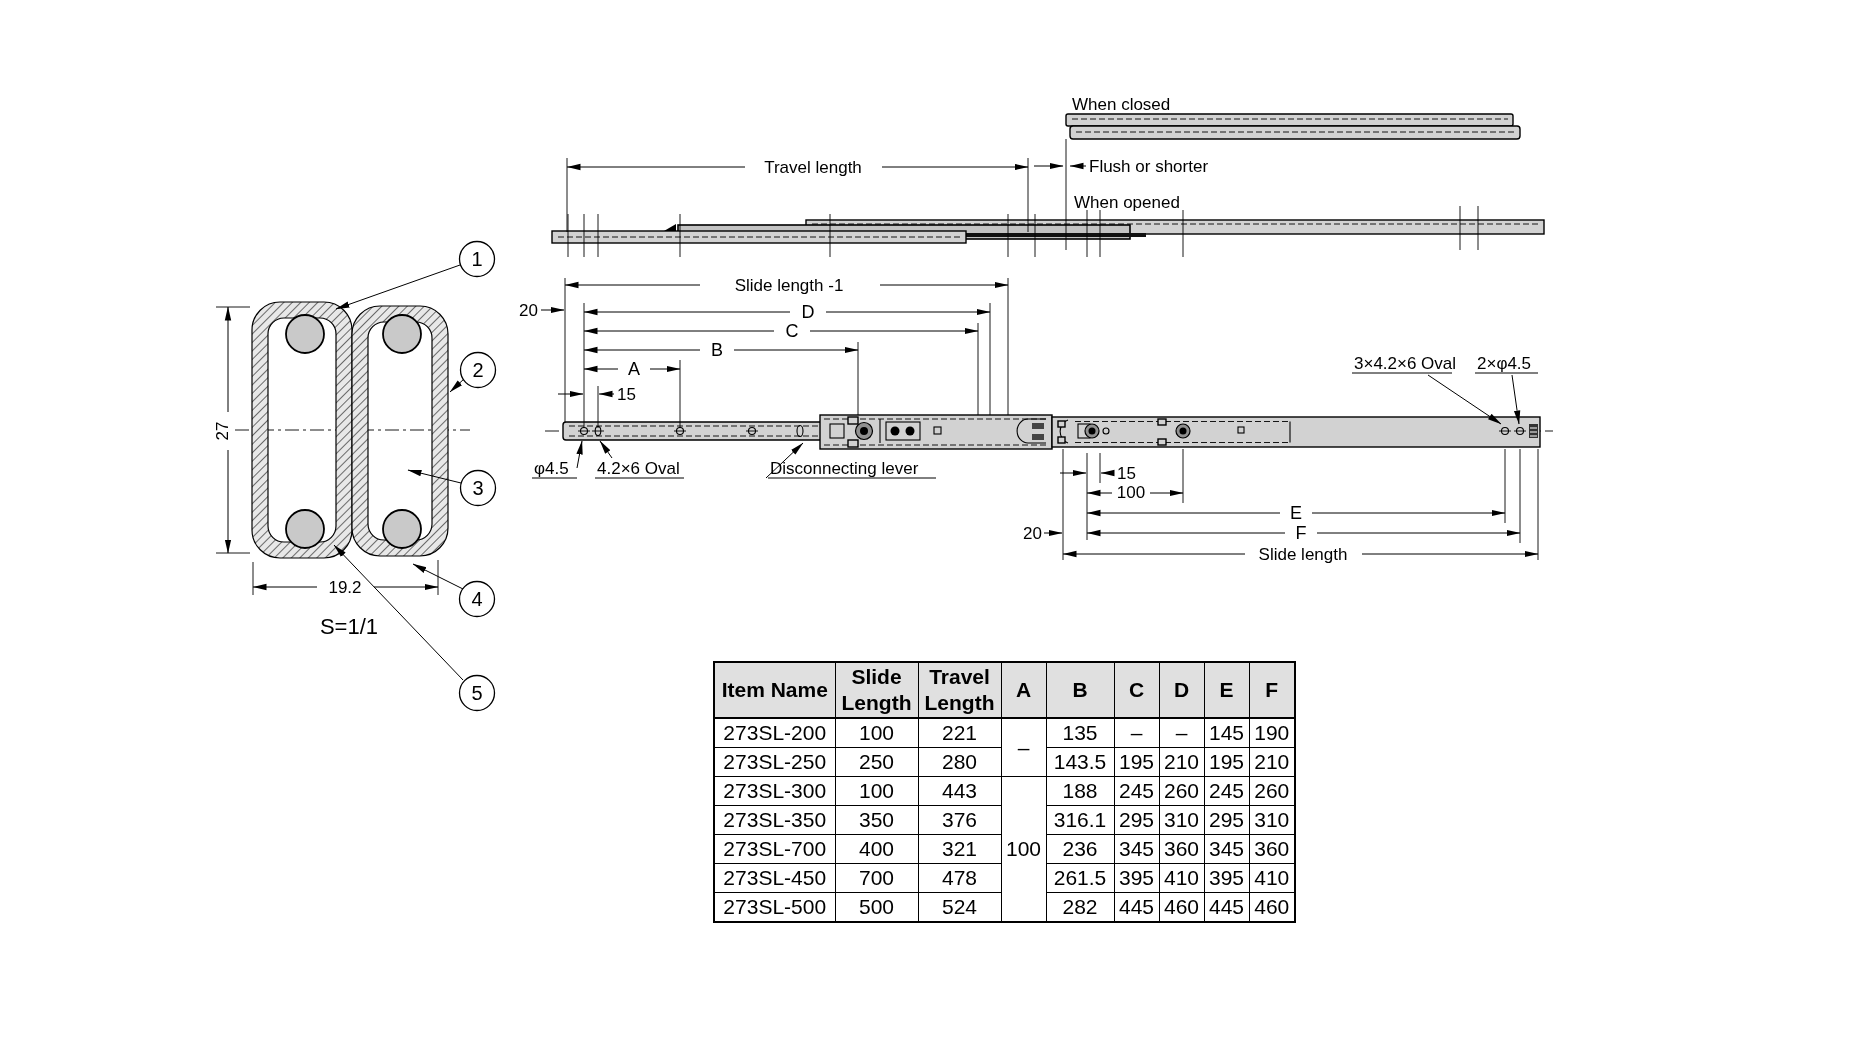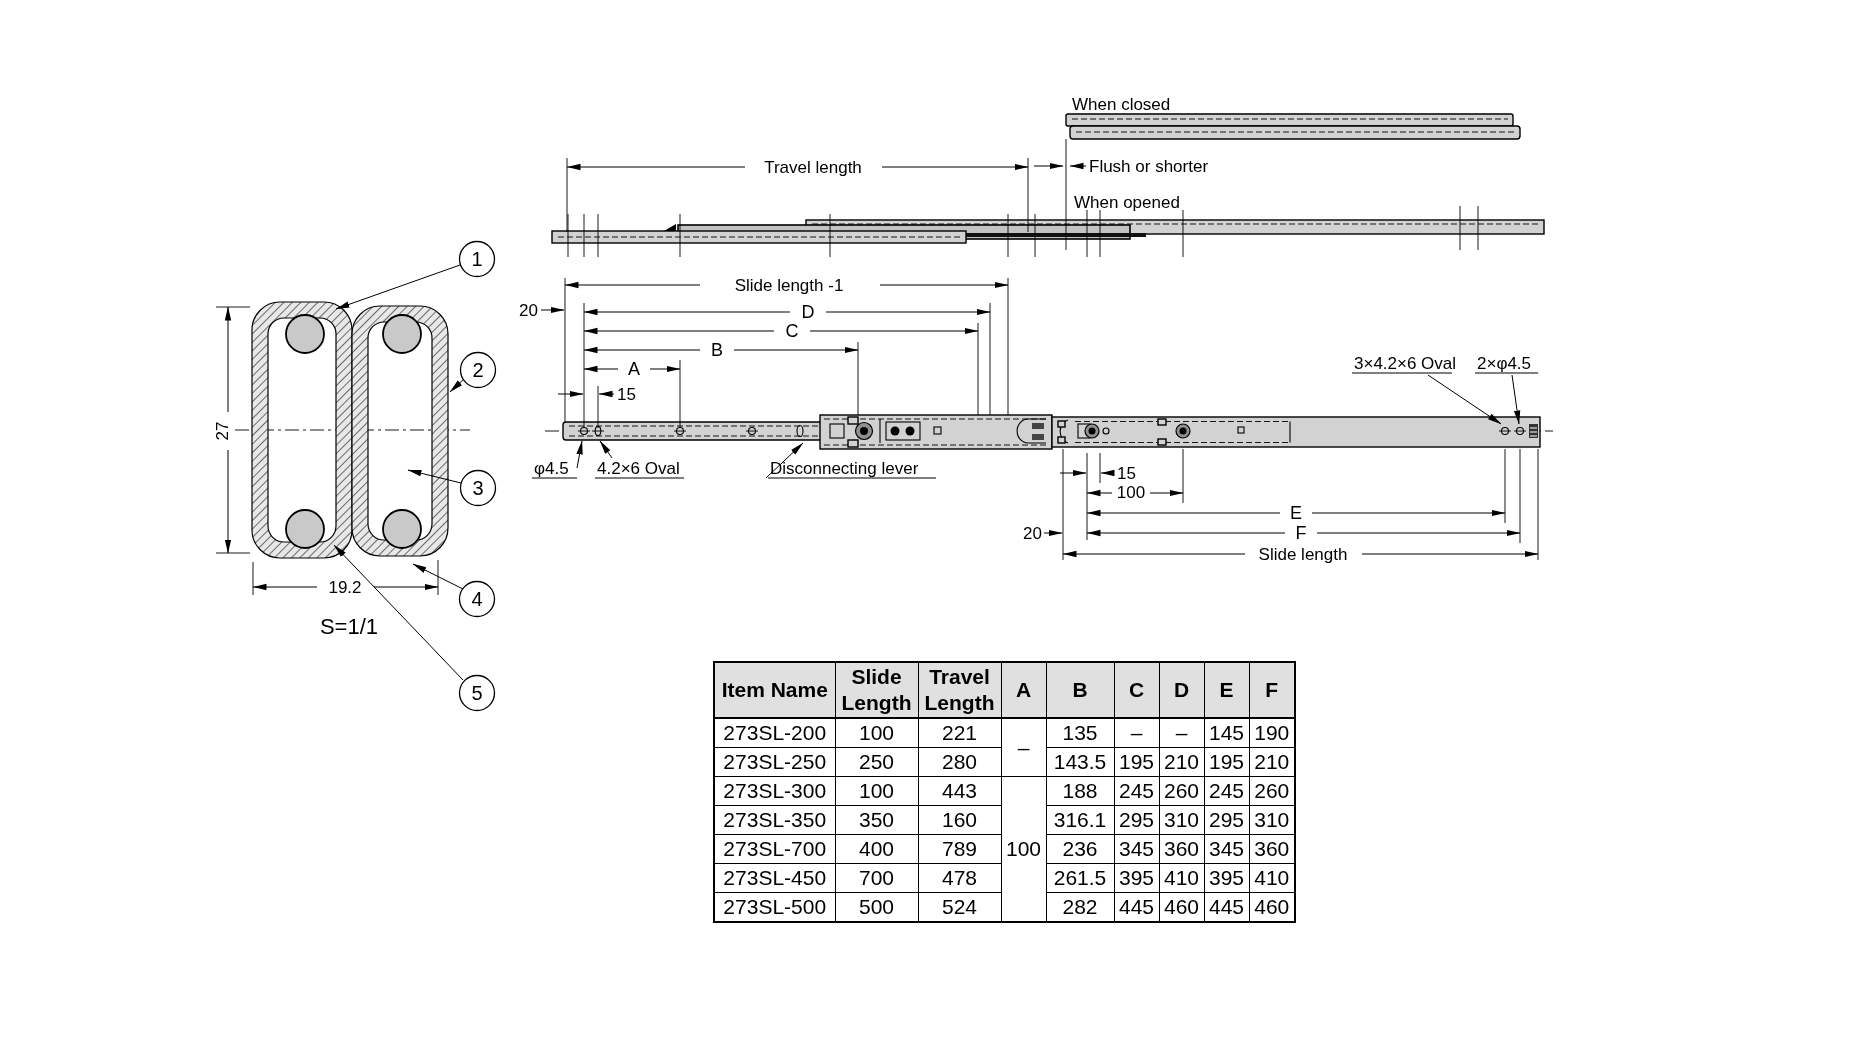--- a/index.html
+++ b/index.html
@@ -302,31 +302,31 @@
       <td rowspan="5">100</td>
       <td>188</td>
       <td>245</td>
       <td>260</td>
       <td>245</td>
       <td>260</td>
     </tr>
     <tr>
       <td>273SL-350</td>
       <td>350</td>
-      <td>160</td>
+      <td>376</td>
       <td>316.1</td>
       <td>295</td>
       <td>310</td>
       <td>295</td>
       <td>310</td>
     </tr>
     <tr>
       <td>273SL-700</td>
       <td>400</td>
-      <td>789</td>
+      <td>321</td>
       <td>236</td>
       <td>345</td>
       <td>360</td>
       <td>345</td>
       <td>360</td>
     </tr>
     <tr>
       <td>273SL-450</td>
       <td>700</td>
       <td>478</td>

